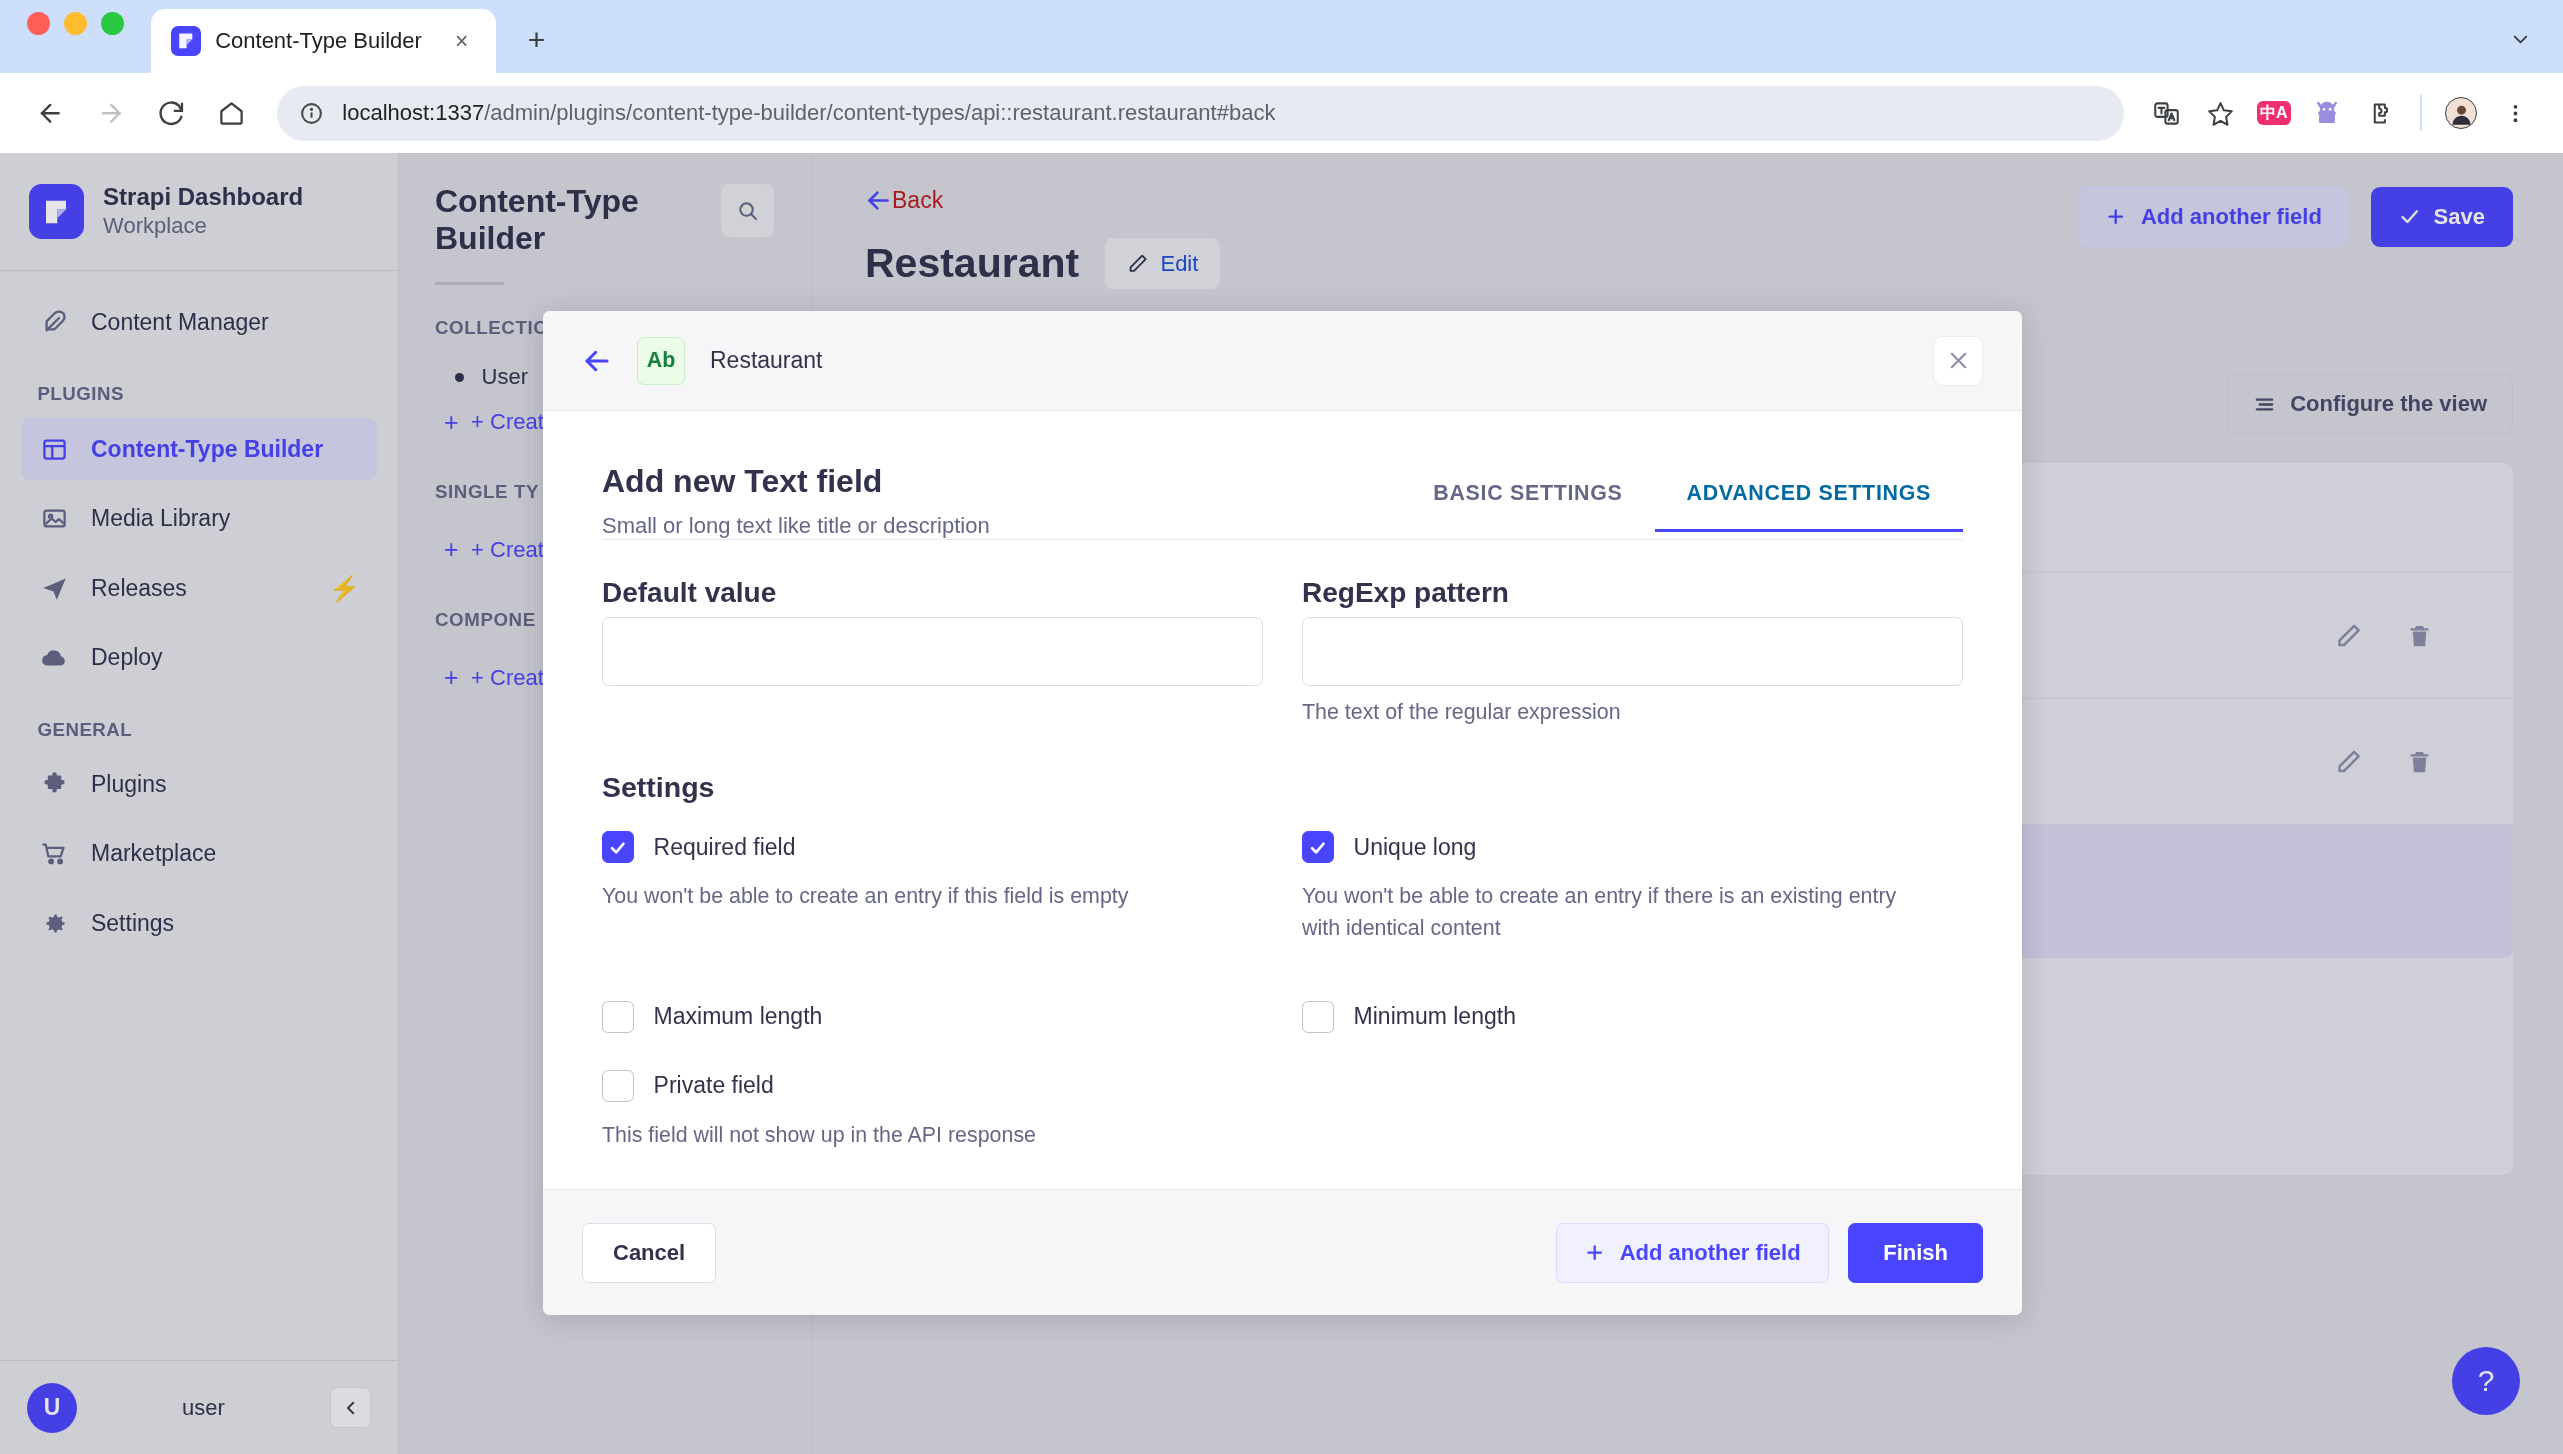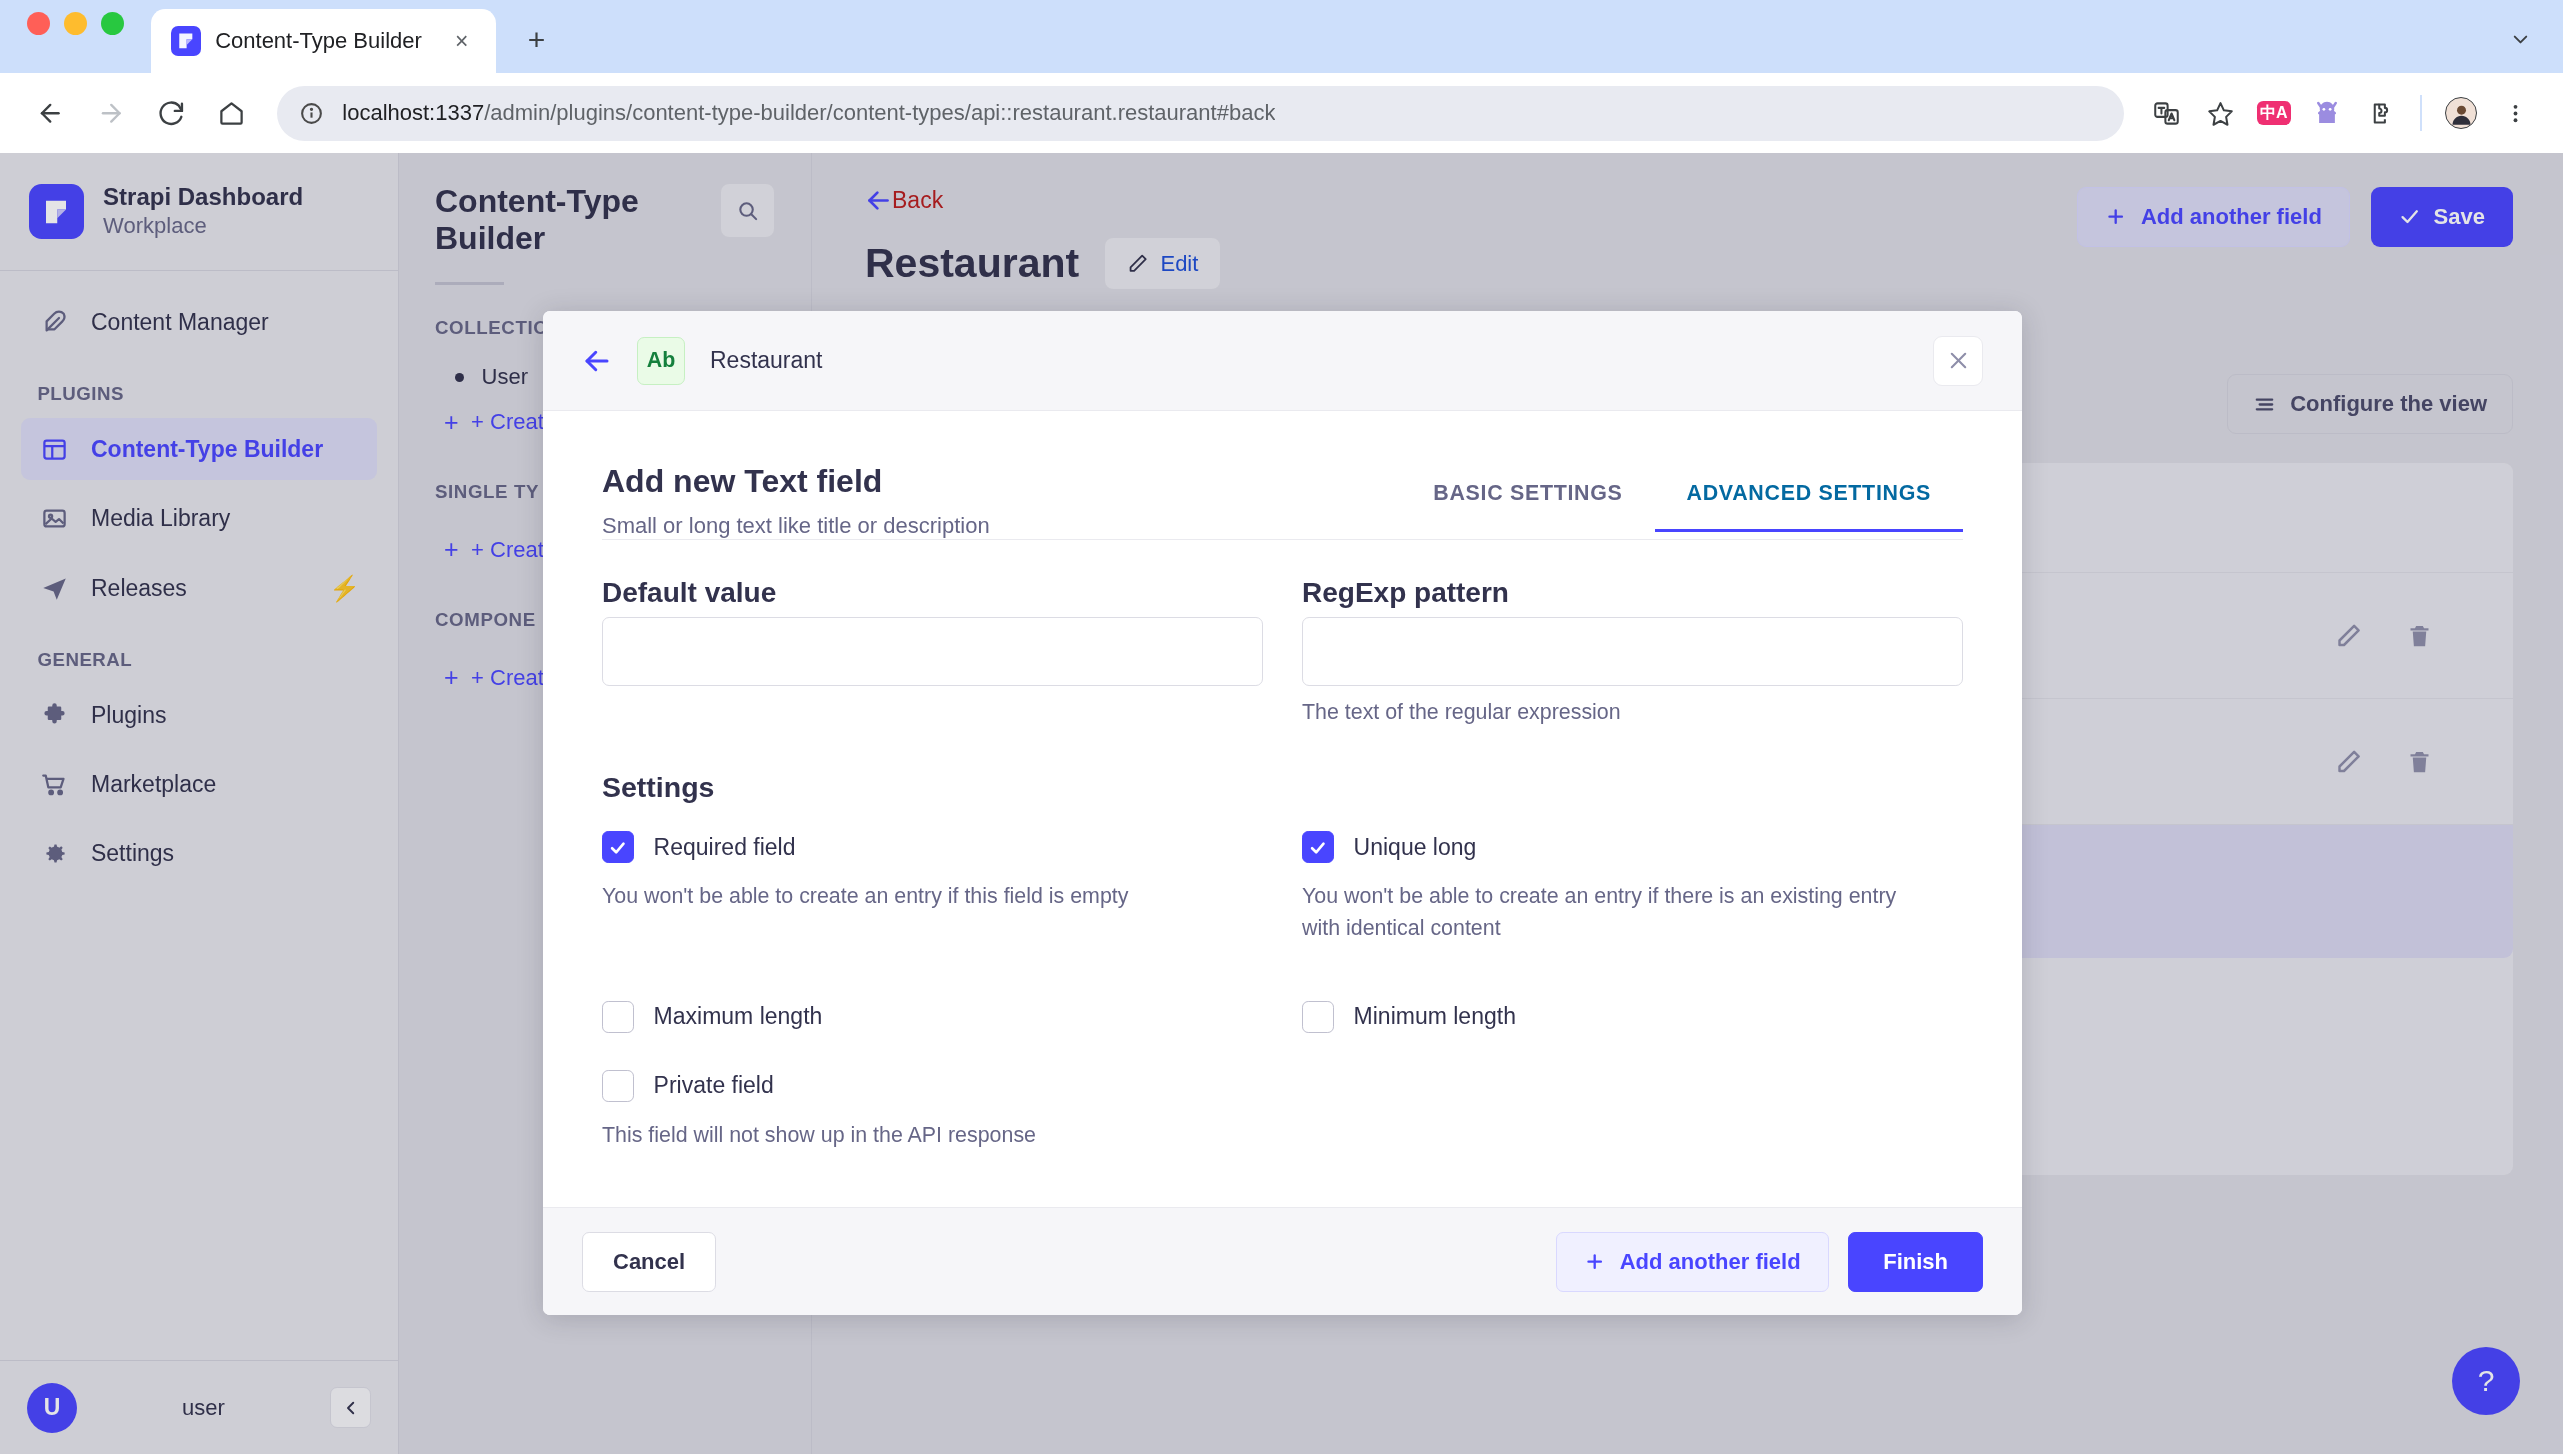--- a/index.html
+++ b/index.html
@@ -334,21 +334,21 @@
     display: flex; align-items: center; justify-content: center; flex: none;
   }
   .cbox.checked { background: #4945ff; border-color: #4945ff; }
   .check-label { font-size: 23px; color: #32324d; }
   .check-hint { font-size: 21.4px; color: #666687; margin-top: 18px; line-height: 1.45; max-width: 605px; }
   .cell { min-height: 0.9px; }
   .row-gap-a { height: 57px; }
   .row-gap-b { height: 37px; }
 
   .modal-footer {
-    height: 108px; flex: none;
+    height: 126px; flex: none;
     background: #f6f6f9;
     border-top: 1.8px solid #eaeaef;
     display: flex; align-items: center;
     padding: 3px 39px;
   }
   .mf-right { margin-left: auto; display: flex; gap: 19.6px; align-items: center; }
   .btn-cancel {
     background: #ffffff; border: 1.8px solid #dcdce4; border-radius: 7.1px;
     padding: 16px 30px; font-size: 22px; font-weight: bold; color: #32324d;
   }
@@ -535,20 +535,28 @@
         <div class="nav-item">
           <span class="nic">
             <svg width="27" height="27" viewBox="0 0 24 24" fill="#666687">
                 <path d="M2 11.5L22 3l-8 19-2.8-7.3z"></path>
               </svg>
           </span>
           <span>Releases</span>
           <span class="badge-lightning">⚡</span>
         </div>
 
+        <div class="nav-item">
+          <span class="nic">
+            <svg width="28.5" height="28.5" viewBox="0 0 24 24" fill="#666687">
+                <path d="M6.5 19a4.5 4.5 0 0 1-.4-9 6 6 0 0 1 11.5 1.3A3.9 3.9 0 0 1 17.5 19z"></path>
+              </svg>
+          </span>
+          <span>Deploy</span>
+        </div>
 
         <div class="nav-section">GENERAL</div>
 
         <div class="nav-item">
           <span class="nic">
             <svg width="27" height="27" viewBox="0 0 24 24" fill="#666687">
                 <path d="M10 3a2 2 0 0 1 4 0v1h3a1 1 0 0 1 1 1v3h1a2 2 0 1 1 0 4h-1v3a1 1 0 0 1-1 1h-3v1a2 2 0 1 1-4 0v-1H7a1 1 0 0 1-1-1v-3H5a2 2 0 1 1 0-4h1V5a1 1 0 0 1 1-1h3z"></path>
               </svg>
           </span>
           <span>Plugins</span>

